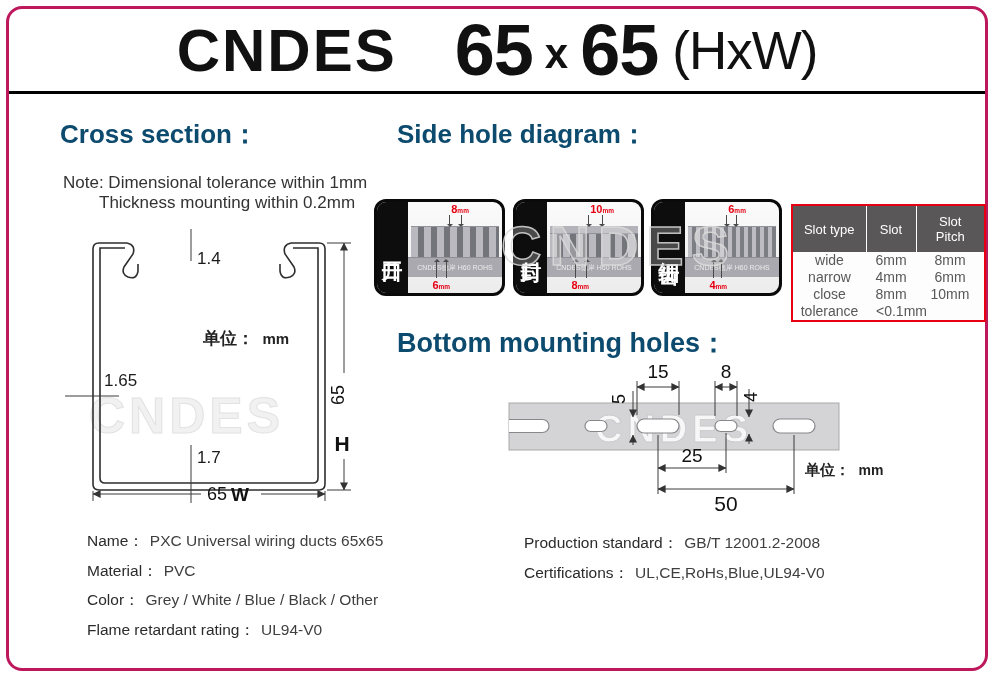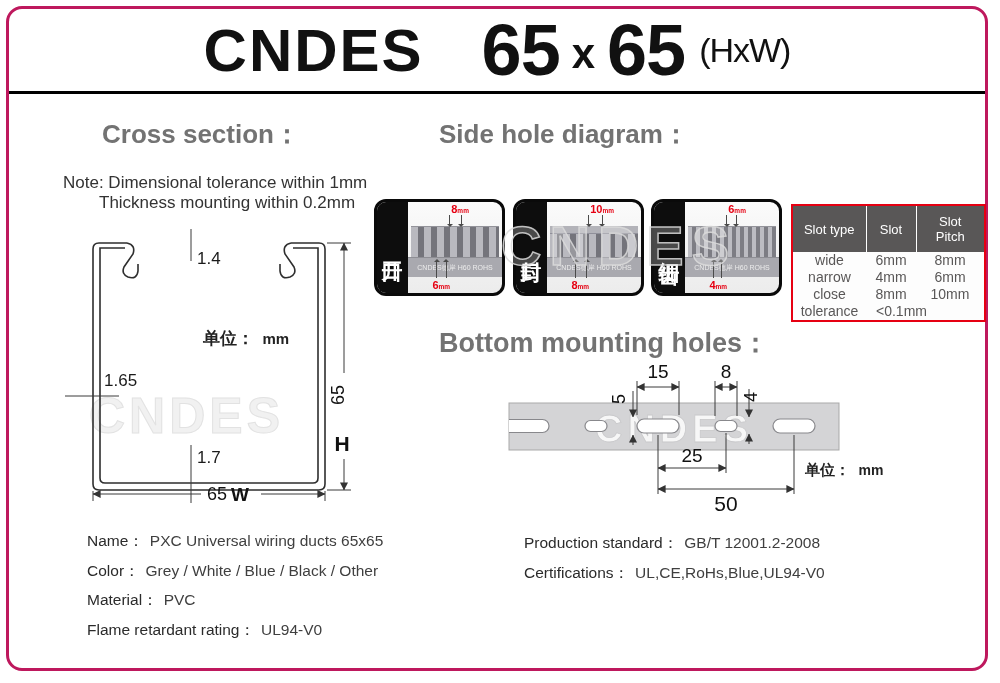--- a/index.html
+++ b/index.html
@@ -3,23 +3,23 @@
 <meta charset="utf-8">
 <style>
   html,body{margin:0;padding:0;background:#fff;}
   body{width:1000px;height:683px;position:relative;font-family:"Liberation Sans","DejaVu Sans",sans-serif;color:#111;}
   .frame{position:absolute;left:6px;top:6px;width:982px;height:665px;border:3px solid #be185d;border-radius:16px;background:#fff;box-sizing:border-box;}
   
   .titlebar{position:absolute;left:0;top:0;width:100%;height:85px;border-bottom:3px solid #000;display:flex;align-items:center;justify-content:center;box-sizing:border-box;}
   .brand{font-size:60px;font-weight:900;letter-spacing:2px;margin-right:58px;}
   .size-num{font-size:72px;font-weight:800;letter-spacing:-1px;}
   .times{font-size:42px;font-weight:800;margin:0 12px;position:relative;top:4px;}
-  .suffix{font-size:34px;font-weight:400;margin-left:14px;letter-spacing:-1px;}
-  
-  .h2{position:absolute;font-size:26px;font-weight:800;color:#737373;white-space:nowrap;margin-left:42px;}
+  .suffix{font-size:53px;font-weight:400;margin-left:14px;letter-spacing:-1px;}
+  
+  .h2{position:absolute;font-size:26px;font-weight:800;color:#0c4a6e;white-space:nowrap;}
   
   .note{position:absolute;left:54px;top:164px;font-size:17px;line-height:20px;color:#333;}
   .note .l2{margin-left:36px;}
   .info{position:absolute;font-size:15.5px;color:#3f3f3f;}
   .info .row{margin-bottom:8.5px;white-space:nowrap;}
   .info b{color:#2b2b2b;font-weight:400;margin-right:6px;}
   
   .card{position:absolute;top:190px;width:131px;height:97px;border:3px solid #0a0a0a;border-radius:12px;box-sizing:border-box;background:linear-gradient(180deg,#fbfbfb,#ececec);display:flex;overflow:hidden;}
   .card-label{width:31px;background:#0d0d0d;color:#fff;display:flex;align-items:center;justify-content:center;font-size:21px;font-weight:700;}
   .card-label span{writing-mode:vertical-lr;text-orientation:upright;letter-spacing:3px;line-height:1;}
@@ -247,22 +247,22 @@
     <text x="245" y="150" text-anchor="middle" font-size="21" fill="#111">50</text>
 
     <text x="324" y="114">
       <tspan font-size="15" font-weight="700" fill="#222">单位：</tspan>
       <tspan font-size="14" font-weight="700" fill="#222" dx="4">mm</tspan>
     </text>
   </svg>
 
   <div class="info" style="left:78px;top:522px;">
     <div class="row"><b>Name：</b><span>PXC Universal wiring ducts 65x65</span></div>
+    <div class="row"><b>Material：</b><span>PVC</span></div>
     <div class="row"><b>Color：</b><span>Grey / White / Blue / Black / Other</span></div>
-    <div class="row"><b>Material：</b><span>PVC</span></div>
     <div class="row"><b>Flame retardant rating：</b><span>UL94-V0</span></div>
   </div>
 
   <div class="info" style="left:515px;top:524px;">
     <div class="row"><b>Production standard：</b><span>GB/T 12001.2-2008</span></div>
     <div class="row"><b>Certifications：</b><span>UL,CE,RoHs,Blue,UL94-V0</span></div>
   </div>
 
 </div>
 

